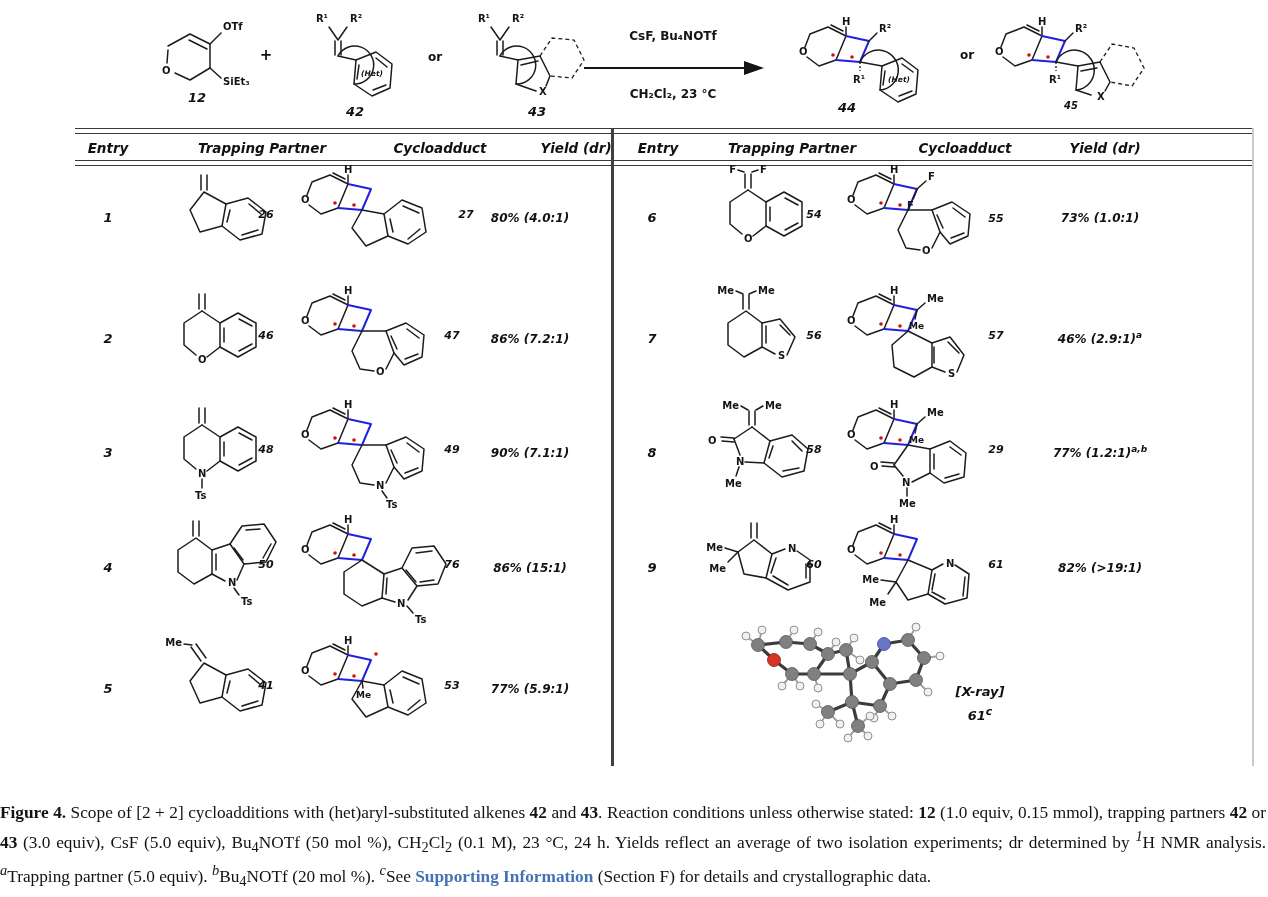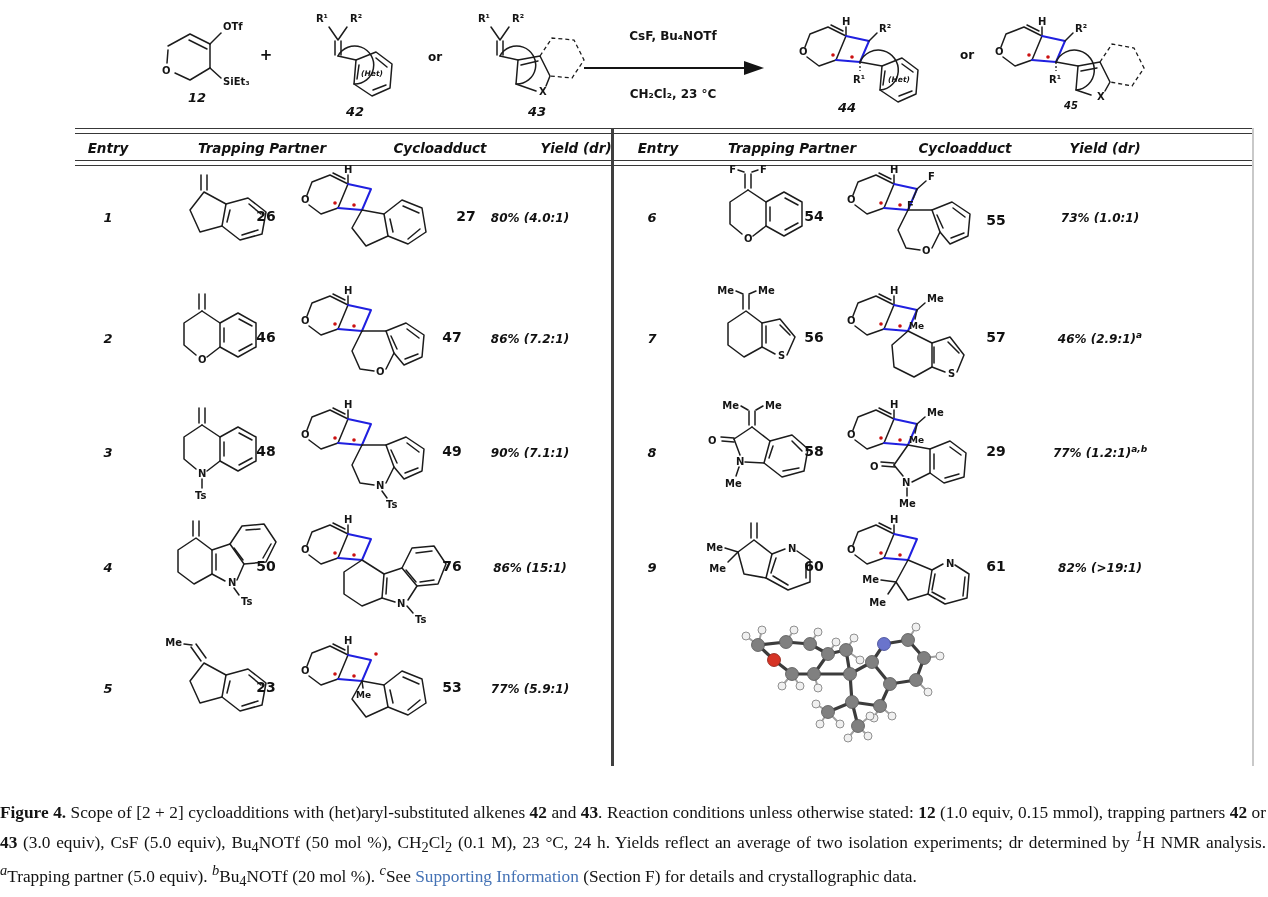--- a/index.html
+++ b/index.html
@@ -12,33 +12,33 @@
   .hsh{stroke:#1c1c1c;stroke-width:1.3;fill:none;stroke-dasharray:2 2;}
   svg text{font-family:"DejaVu Sans",sans-serif;font-weight:bold;fill:#141414;}
   .at{font-size:10px;}
   .ats{font-size:9px;}
   .het{font-size:7.5px;font-style:italic;}
   .rd{fill:#cc1111;stroke:none;}
   .lbl{position:absolute;font-family:"DejaVu Sans",sans-serif;font-weight:bold;color:#111;text-align:center;}
   .ital{font-style:italic;}
   .hdr{font-size:13.5px;font-style:italic;}
   .ent{font-size:13px;font-style:italic;}
-  .cno{font-size:14px;text-align:center;}
+  .cno{font-size:11px;font-style:italic;text-align:center;}
   .yld{font-size:12px;font-style:italic;white-space:nowrap;}
   .yld sup{font-size:9px;font-style:italic;}
   .cond{font-size:12px;}
   .dblrule{position:absolute;left:75px;width:1177px;height:4px;
            border-top:1.6px solid #383838;border-bottom:1.6px solid #383838;}
   .vdiv{position:absolute;background:#3f3f3f;}
   .vfaint{position:absolute;background:#c9c9c9;}
   .caption{position:absolute;top:784px;left:0;width:1266px;
            font-family:"Liberation Serif",serif;font-size:17.3px;line-height:23.4px;
            color:#131313;text-align:justify;}
   .caption sup{font-style:italic;}
-  .cap-link{color:#4472b5;}
+  .cap-link{color:#4472b5;font-weight:bold;}
   .xlabel{position:absolute;font-family:"DejaVu Sans",sans-serif;font-weight:bold;
           font-style:italic;font-size:13px;color:#111;text-align:center;line-height:20px;}
   .xb{stroke:#3c3c3c;stroke-width:3.2;stroke-linecap:round;}
   .xh{stroke:#a0a0a0;stroke-width:2;stroke-linecap:round;}
 </style>
 </head>
 <body>
 
 <div id="page">
 
@@ -250,21 +250,21 @@
 
   <span class="lbl ent" style="left:88px;top:681px;width:40px">5</span>
   <svg style="left:146px;top:633px" width="140" height="115" viewBox="0 0 140 115">
     <path class="b" d="M55,28 L45,14 M60,25 L50,11"></path>
     <path class="b" d="M46,12 L38,11"></path>
     <text class="at" x="36" y="13" text-anchor="end">Me</text>
     <path class="b" d="M58,30 L80,42 L76,64 L54,70 L44,48 Z"></path>
     <path class="b" d="M80,42 L102,36 L120,50 L116,72 L94,78 L76,64"></path>
     <path class="b" d="M84,48 L81,60 M103,42 L115,52 M112,68 L96,73"></path>
   </svg>
-  <span class="lbl cno" style="left:246px;top:679px;width:40px">23</span>
+  <span class="lbl cno" style="left:246px;top:679px;width:40px">41</span>
   <svg style="left:296px;top:633px" width="160" height="115" viewBox="0 0 160 115">
     <use href="#coreCB"></use>
     <circle class="rd" cx="80" cy="21" r="1.8"></circle>
     <path class="b" d="M66,48 L67,55"></path>
     <text class="ats" x="60" y="65">Me</text>
     <path class="b" d="M66,48 L88,52 L92,74 L70,84 L56,66 Z"></path>
     <path class="b" d="M88,52 L106,38 L126,46 L130,70 L112,82 L92,74"></path>
     <path class="b" d="M94,57 L97,70 M107,44 L123,51 M124,67 L112,77"></path>
   </svg>
   <span class="lbl cno" style="left:432px;top:679px;width:40px">53</span>
@@ -449,16 +449,20 @@
         <circle cx="194" cy="68" r="6.5"></circle>
       <circle cx="168" cy="72" r="6.5"></circle>
         <circle cx="130" cy="90" r="6.5"></circle>
         <circle cx="158" cy="94" r="6.5"></circle>
       <circle cx="106" cy="100" r="6.5"></circle>
         <circle cx="136" cy="114" r="6.5"></circle>
     </g>
     <circle cx="52" cy="48" r="6.5" fill="#d63426" stroke="#8a1d12" stroke-width="0.8"></circle>
     <circle cx="162" cy="32" r="6.5" fill="#6a74cc" stroke="#3d4490" stroke-width="0.8"></circle>
   </svg>
+  <div class="xlabel" style="left:920px;top:682px;width:120px">
+    <div>[X-ray]</div>
+    <div><span>61</span><sup>c</sup></div>
+  </div>
 
   <p class="caption"><span style="font-weight: bold;">Figure 4.</span><span> Scope of [2 + 2] cycloadditions with (het)aryl-substituted alkenes </span><span style="font-weight: bold;">42</span><span> and </span><span style="font-weight: bold;">43</span><span>. Reaction conditions unless otherwise stated: </span><span style="font-weight: bold;">12</span><span> (1.0 equiv, 0.15 mmol), trapping partners </span><span style="font-weight: bold;">42</span><span> or </span><span style="font-weight: bold;">43</span><span> (3.0 equiv), CsF (5.0 equiv), Bu</span><sub>4</sub><span>NOTf (50 mol %), CH</span><sub>2</sub><span>Cl</span><sub>2</sub><span> (0.1 M), 23 °C, 24 h. Yields reflect an average of two isolation experiments; dr determined by </span><sup>1</sup><span>H NMR analysis. </span><sup>a</sup><span>Trapping partner (5.0 equiv). </span><sup>b</sup><span>Bu</span><sub>4</sub><span>NOTf (20 mol %). </span><sup>c</sup><span>See </span><span class="cap-link">Supporting Information</span><span> (Section F) for details and crystallographic data.</span></p>
 
 </div>
 
 </body></html>

